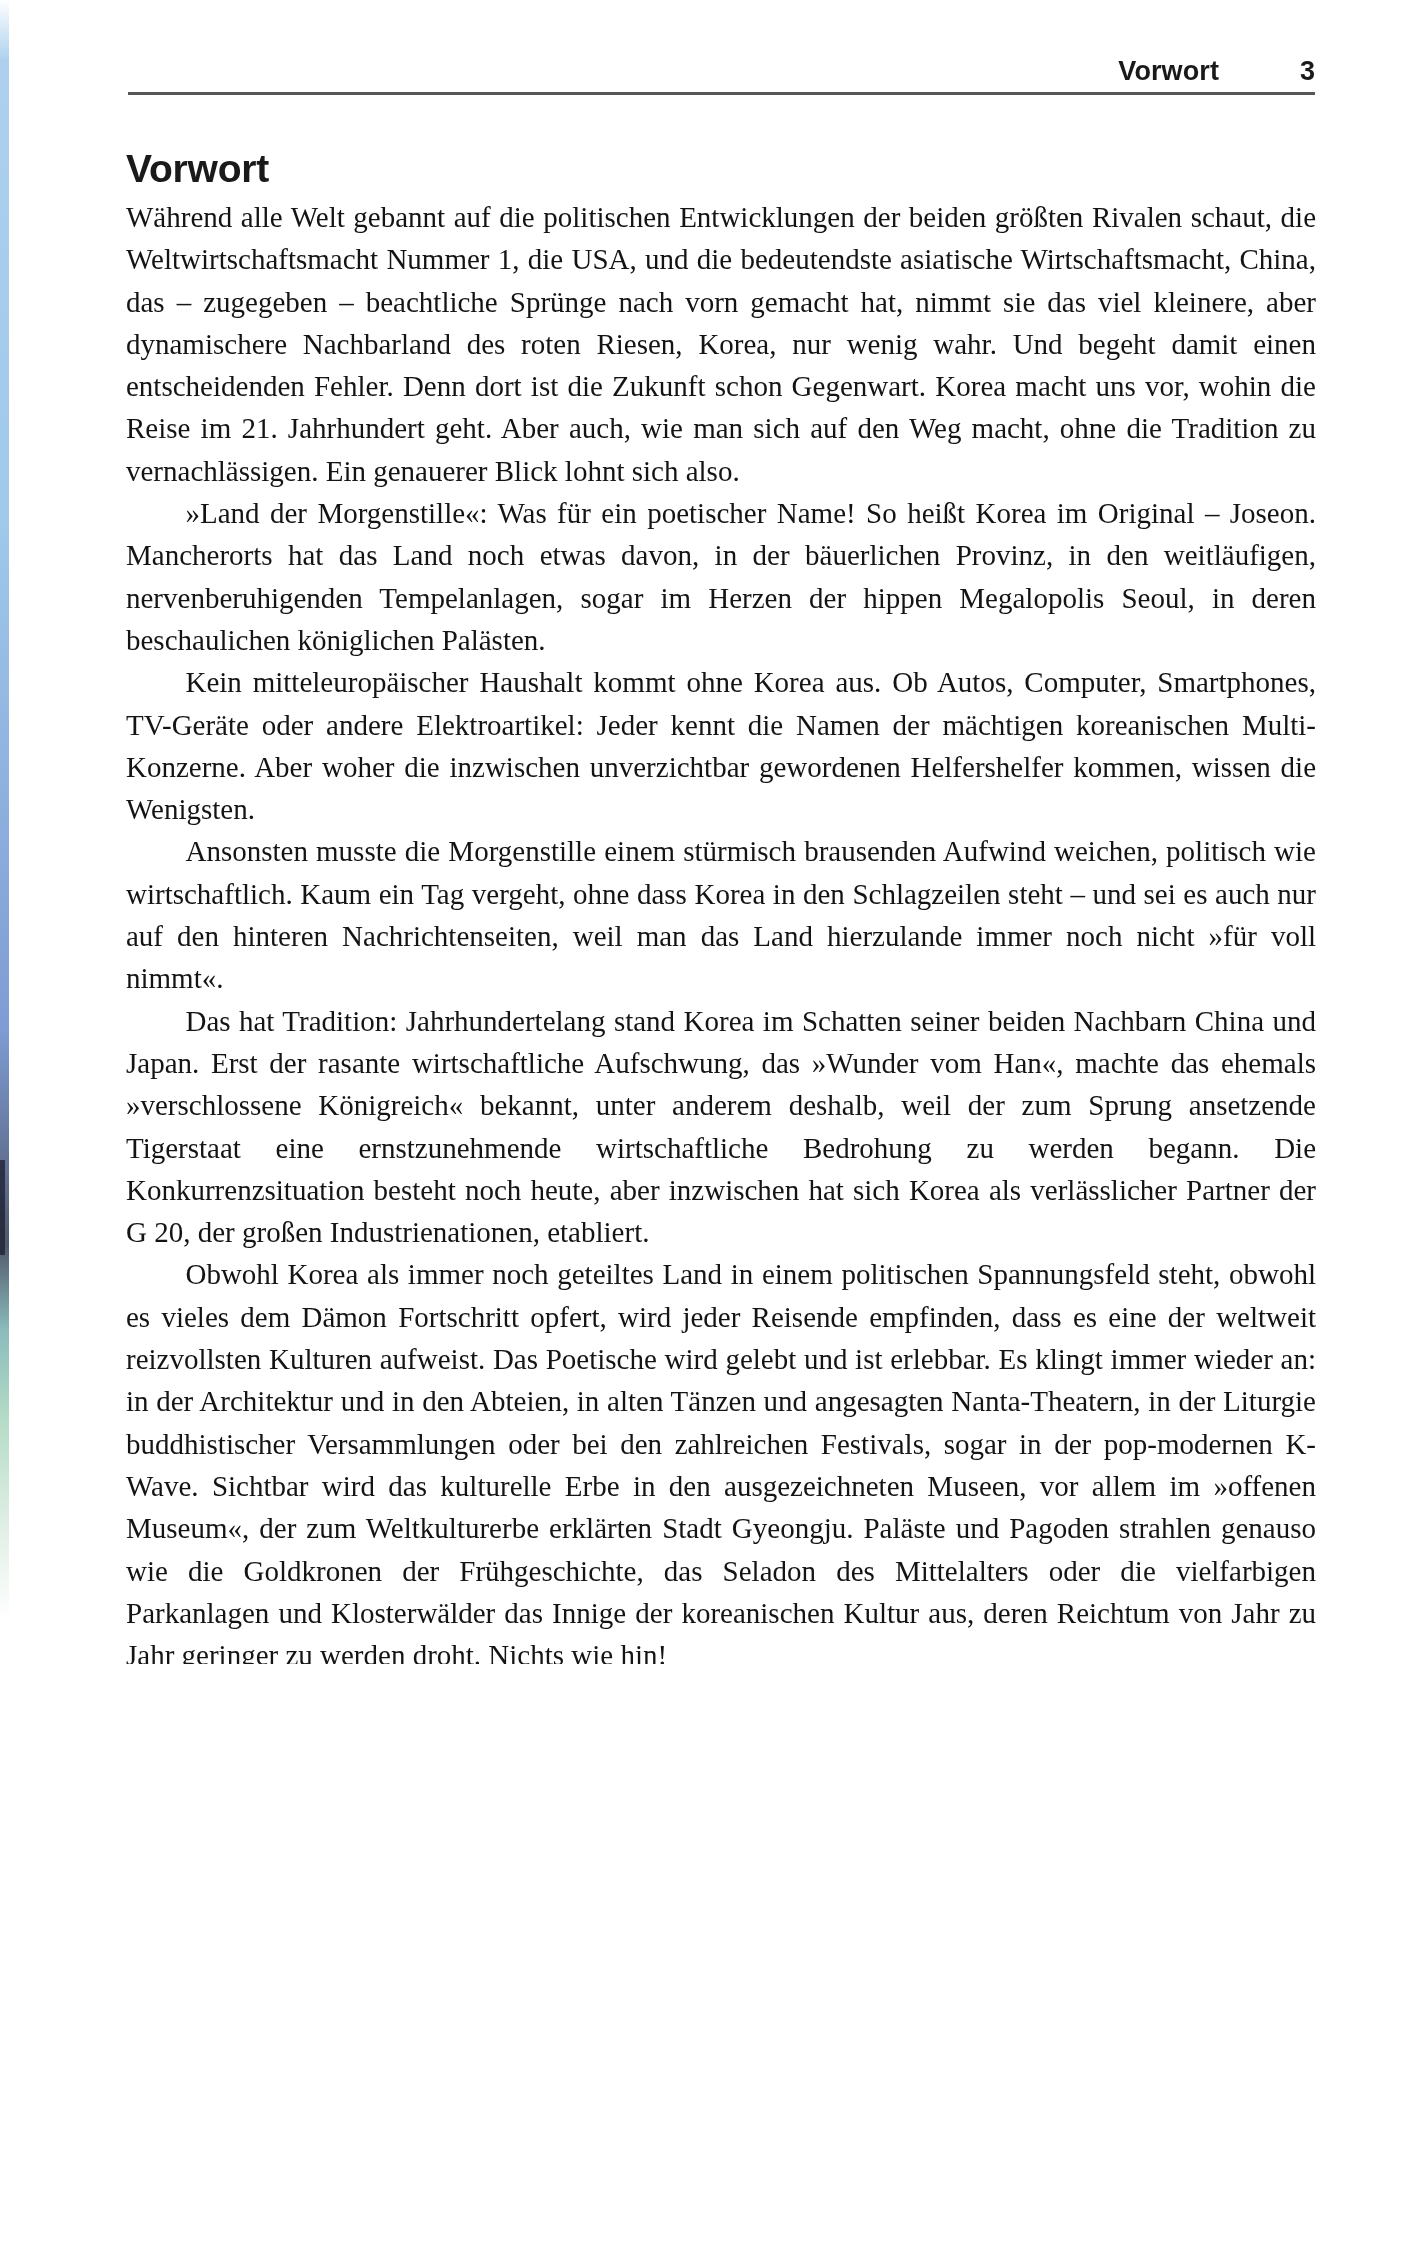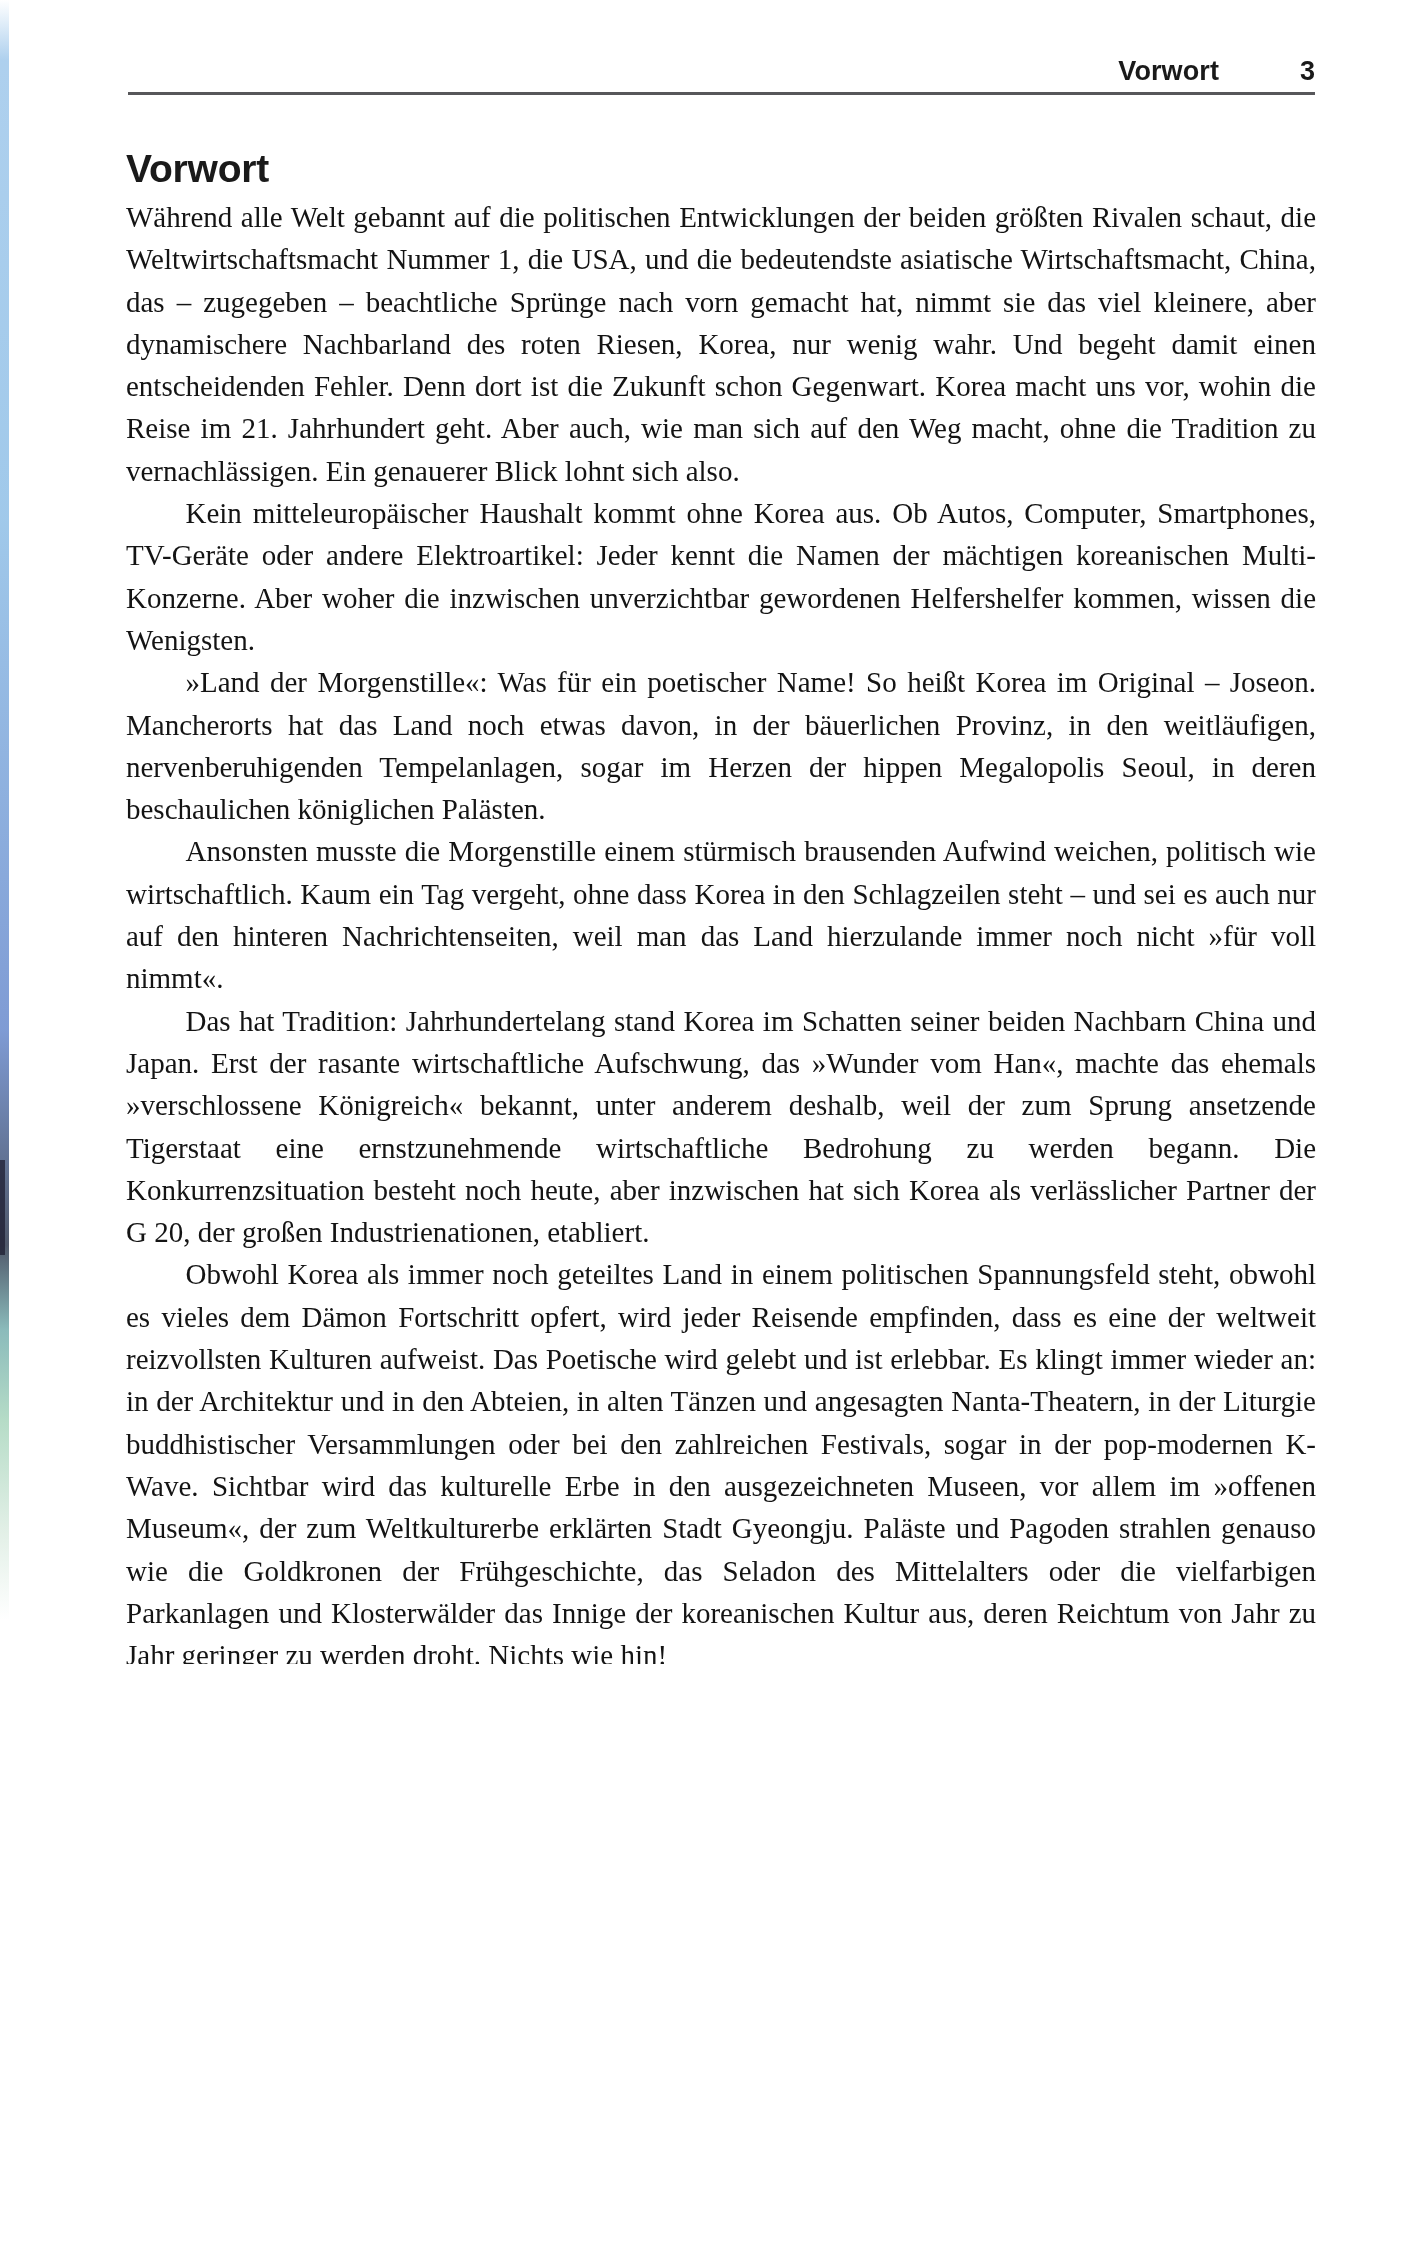--- a/index.html
+++ b/index.html
@@ -131,20 +131,20 @@
     <span class="rh-title">Vorwort</span>
     <span class="rh-page">3</span>
   </div>
 
   <div class="head-rule"></div>
 
   <h1 class="chapter-title">Vorwort</h1>
 
   <div class="body-col">
     <p>Während alle Welt gebannt auf die politischen Entwicklungen der beiden größten Rivalen schaut, die Weltwirtschaftsmacht Nummer 1, die USA, und die bedeutendste asiatische Wirtschaftsmacht, China, das – zugegeben – beachtliche Sprünge nach vorn gemacht hat, nimmt sie das viel kleinere, aber dynamischere Nachbarland des roten Riesen, Korea, nur wenig wahr. Und begeht damit einen entscheidenden Fehler. Denn dort ist die Zukunft schon Gegenwart. Korea macht uns vor, wohin die Reise im 21. Jahrhundert geht. Aber auch, wie man sich auf den Weg macht, ohne die Tradition zu vernachlässigen. Ein genauerer Blick lohnt sich also.</p>
+    <p class="indent">»Land der Morgenstille«: Was für ein poetischer Name! So heißt Korea im Original – Joseon. Mancherorts hat das Land noch etwas davon, in der bäuerlichen Provinz, in den weitläufigen, nervenberuhigenden Tempelanlagen, sogar im Herzen der hippen Megalopolis Seoul, in deren beschaulichen königlichen Palästen.</p>
     <p class="indent">Kein mitteleuropäischer Haushalt kommt ohne Korea aus. Ob Autos, Computer, Smartphones, TV-Geräte oder andere Elektroartikel: Jeder kennt die Namen der mächtigen koreanischen Multi-Konzerne. Aber woher die inzwischen unverzichtbar gewordenen Helfershelfer kommen, wissen die Wenigsten.</p>
-    <p class="indent">»Land der Morgenstille«: Was für ein poetischer Name! So heißt Korea im Original – Joseon. Mancherorts hat das Land noch etwas davon, in der bäuerlichen Provinz, in den weitläufigen, nervenberuhigenden Tempelanlagen, sogar im Herzen der hippen Megalopolis Seoul, in deren beschaulichen königlichen Palästen.</p>
     <p class="indent">Ansonsten musste die Morgenstille einem stürmisch brausenden Aufwind weichen, politisch wie wirtschaftlich. Kaum ein Tag vergeht, ohne dass Korea in den Schlagzeilen steht – und sei es auch nur auf den hinteren Nachrichtenseiten, weil man das Land hierzulande immer noch nicht »für voll nimmt«.</p>
     <p class="indent">Das hat Tradition: Jahrhundertelang stand Korea im Schatten seiner beiden Nachbarn China und Japan. Erst der rasante wirtschaftliche Aufschwung, das »Wunder vom Han«, machte das ehemals »verschlossene Königreich« bekannt, unter anderem deshalb, weil der zum Sprung ansetzende Tigerstaat eine ernstzunehmende wirtschaftliche Bedrohung zu werden begann. Die Konkurrenzsituation besteht noch heute, aber inzwischen hat sich Korea als verlässlicher Partner der G 20, der großen Industrienationen, etabliert.</p>
     <p class="indent">Obwohl Korea als immer noch geteiltes Land in einem politischen Spannungsfeld steht, obwohl es vieles dem Dämon Fortschritt opfert, wird jeder Reisende empfinden, dass es eine der weltweit reizvollsten Kulturen aufweist. Das Poetische wird gelebt und ist erlebbar. Es klingt immer wieder an: in der Architektur und in den Abteien, in alten Tänzen und angesagten Nanta-Theatern, in der Liturgie buddhistischer Versammlungen oder bei den zahlreichen Festivals, sogar in der pop-modernen K-Wave. Sichtbar wird das kulturelle Erbe in den ausgezeichneten Museen, vor allem im »offenen Museum«, der zum Weltkulturerbe erklärten Stadt Gyeongju. Paläste und Pagoden strahlen genauso wie die Goldkronen der Frühgeschichte, das Seladon des Mittelalters oder die vielfarbigen Parkanlagen und Klosterwälder das Innige der koreanischen Kultur aus, deren Reichtum von Jahr zu Jahr geringer zu werden droht. Nichts wie hin!</p>
   </div>
 
 </div>
 
 </body></html>

